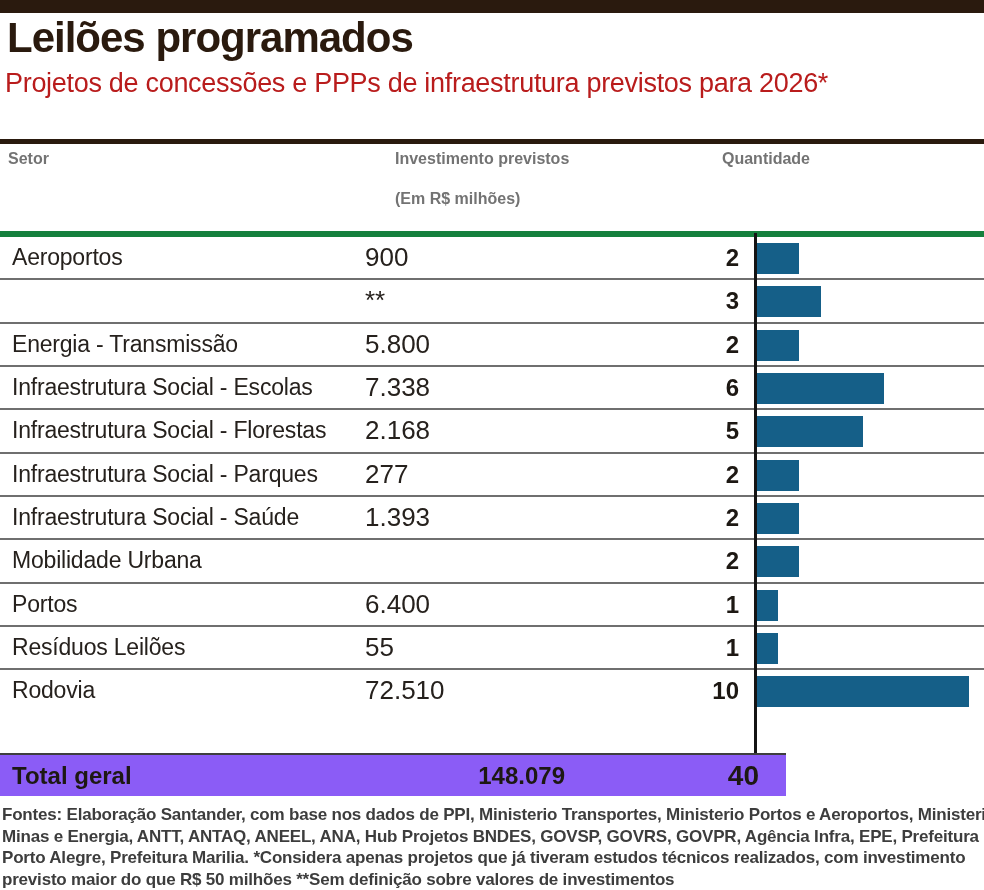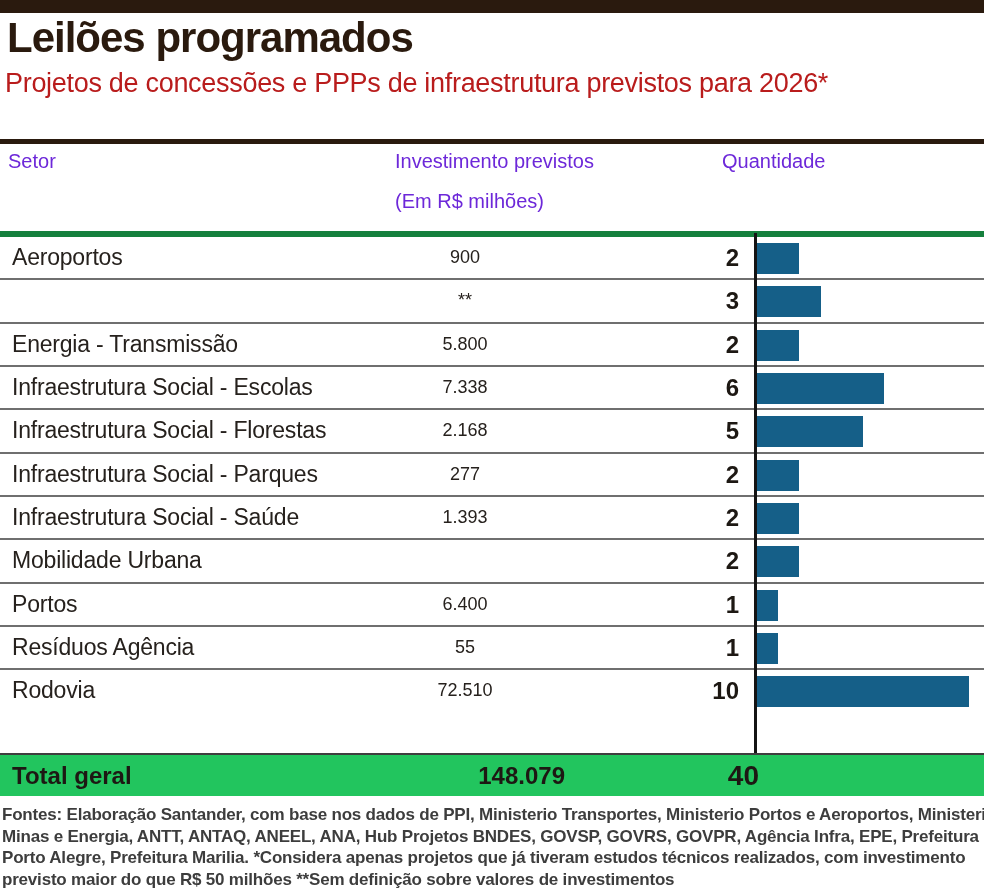--- a/index.html
+++ b/index.html
@@ -23,21 +23,21 @@
   .subtitle {
     position:absolute; left:5px; top:68px;
     font-size:27px; font-weight:400; letter-spacing:-0.3px;
     color:#b91c1c; white-space:nowrap;
   }
   .thick-rule {
     position:absolute; left:0; top:139px; width:984px; height:5px;
     background:#2a1a0e;
   }
   .col-header {
-    position:absolute; font-size:20px; font-weight:normal; color:#6d28d9;
+    position:absolute; font-size:16px; font-weight:bold; color:#737373;
     white-space:nowrap;
   }
   .h-setor   { left:8px;   top:150px; }
   .h-invest  { left:395px; top:150px; }
   .h-invest2 { left:395px; top:190px; }
   .h-qty     { left:722px; top:150px; }
 
   .rows {
     position:absolute; left:0; top:231px; width:984px;
     border-top:6px solid #15803d;
@@ -47,37 +47,37 @@
     border-bottom:2px solid #6f6f6f;
   }
   .row:last-child { border-bottom:none; }
   .row span { line-height:41px; }
   .sector {
     position:absolute; left:12px; top:0;
     font-size:23px; letter-spacing:-0.2px; white-space:nowrap;
   }
   .invest {
     position:absolute; left:365px; top:0; width:200px;
-    text-align:center; font-size:18px;
+    text-align:left; font-size:26px;
   }
   .qty {
     position:absolute; left:620px; top:0; width:119px;
     text-align:right; font-size:24px; font-weight:bold; color:#1d1813;
   }
   .bar {
     position:absolute; left:757px; top:6px; height:31px;
   }
   .axis {
     position:absolute; left:754px; top:233px; width:3px; height:520px;
     background:#141414;
   }
   .total-row {
-    position:absolute; left:0; top:753px; width:984px; height:43px;
+    position:absolute; left:0; top:753px; width:786px; height:43px;
     box-sizing:border-box; border-top:2px solid #3e3e3e;
-    background:#22c55e; font-weight:bold; color:#1d1813;
+    background:#8b5cf6; font-weight:bold; color:#1d1813;
   }
   .total-row span { line-height:41px; }
   .total-label { position:absolute; left:12px; font-size:24px; }
   .total-invest { position:absolute; left:365px; width:200px; text-align:right; font-size:24px; }
   .total-qty { position:absolute; left:640px; width:119px; text-align:right; font-size:28px; }
 
   .footer {
     position:absolute; left:2px; top:804px; width:980px;
     font-size:17px; font-weight:bold; color:#3d3d3d;
     line-height:21.5px; letter-spacing:-0.2px;
@@ -148,21 +148,21 @@
     <span class="qty">2</span>
     <span class="bar" style="width: 42.4px; background: rgb(21, 95, 136);"></span>
   </div>
       <div class="row">
     <span class="sector">Portos</span>
     <span class="invest">6.400</span>
     <span class="qty">1</span>
     <span class="bar" style="width: 21.2px; background: rgb(21, 95, 136);"></span>
   </div>
       <div class="row">
-    <span class="sector">Resíduos Agência</span>
+    <span class="sector">Resíduos Leilões</span>
     <span class="invest">55</span>
     <span class="qty">1</span>
     <span class="bar" style="width: 21.2px; background: rgb(21, 95, 136);"></span>
   </div>
       <div class="row">
     <span class="sector">Rodovia</span>
     <span class="invest">72.510</span>
     <span class="qty">10</span>
     <span class="bar" style="width: 212px; background: rgb(21, 95, 136);"></span>
   </div>

